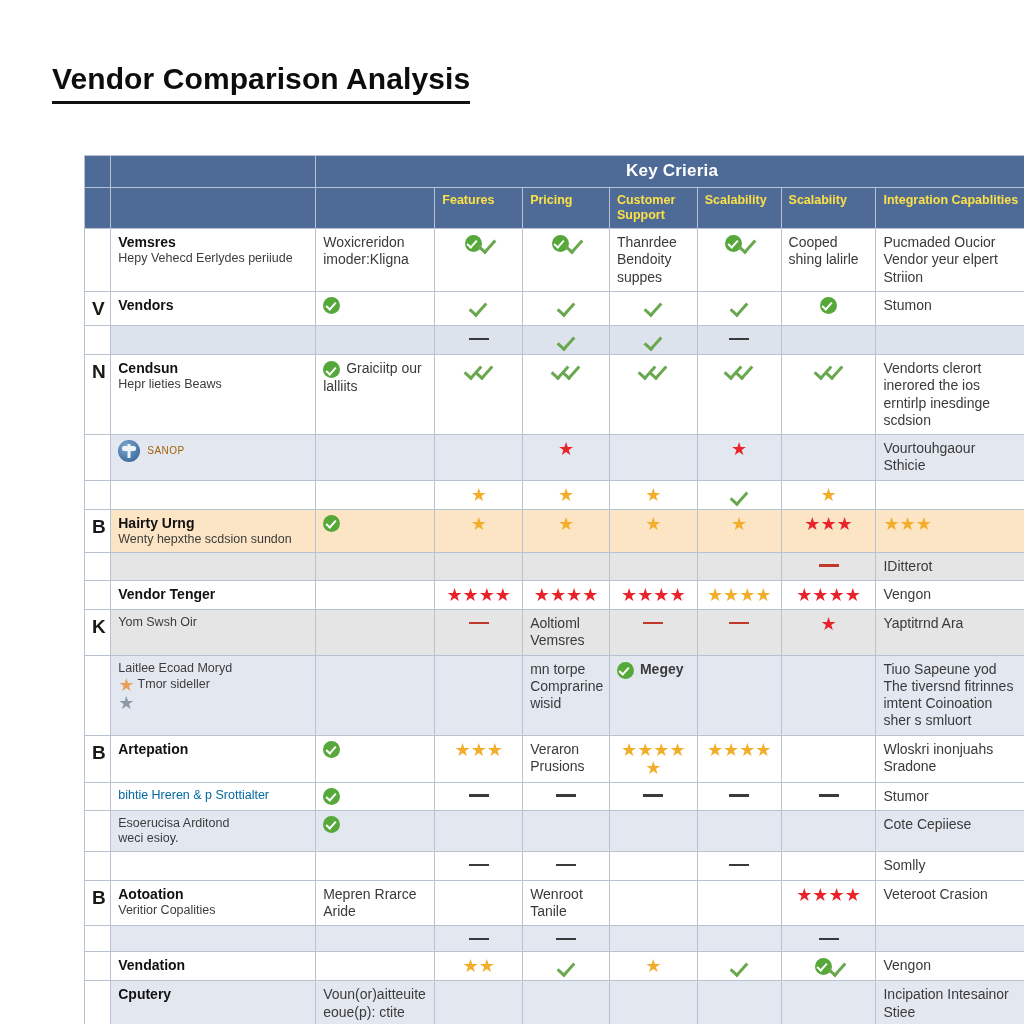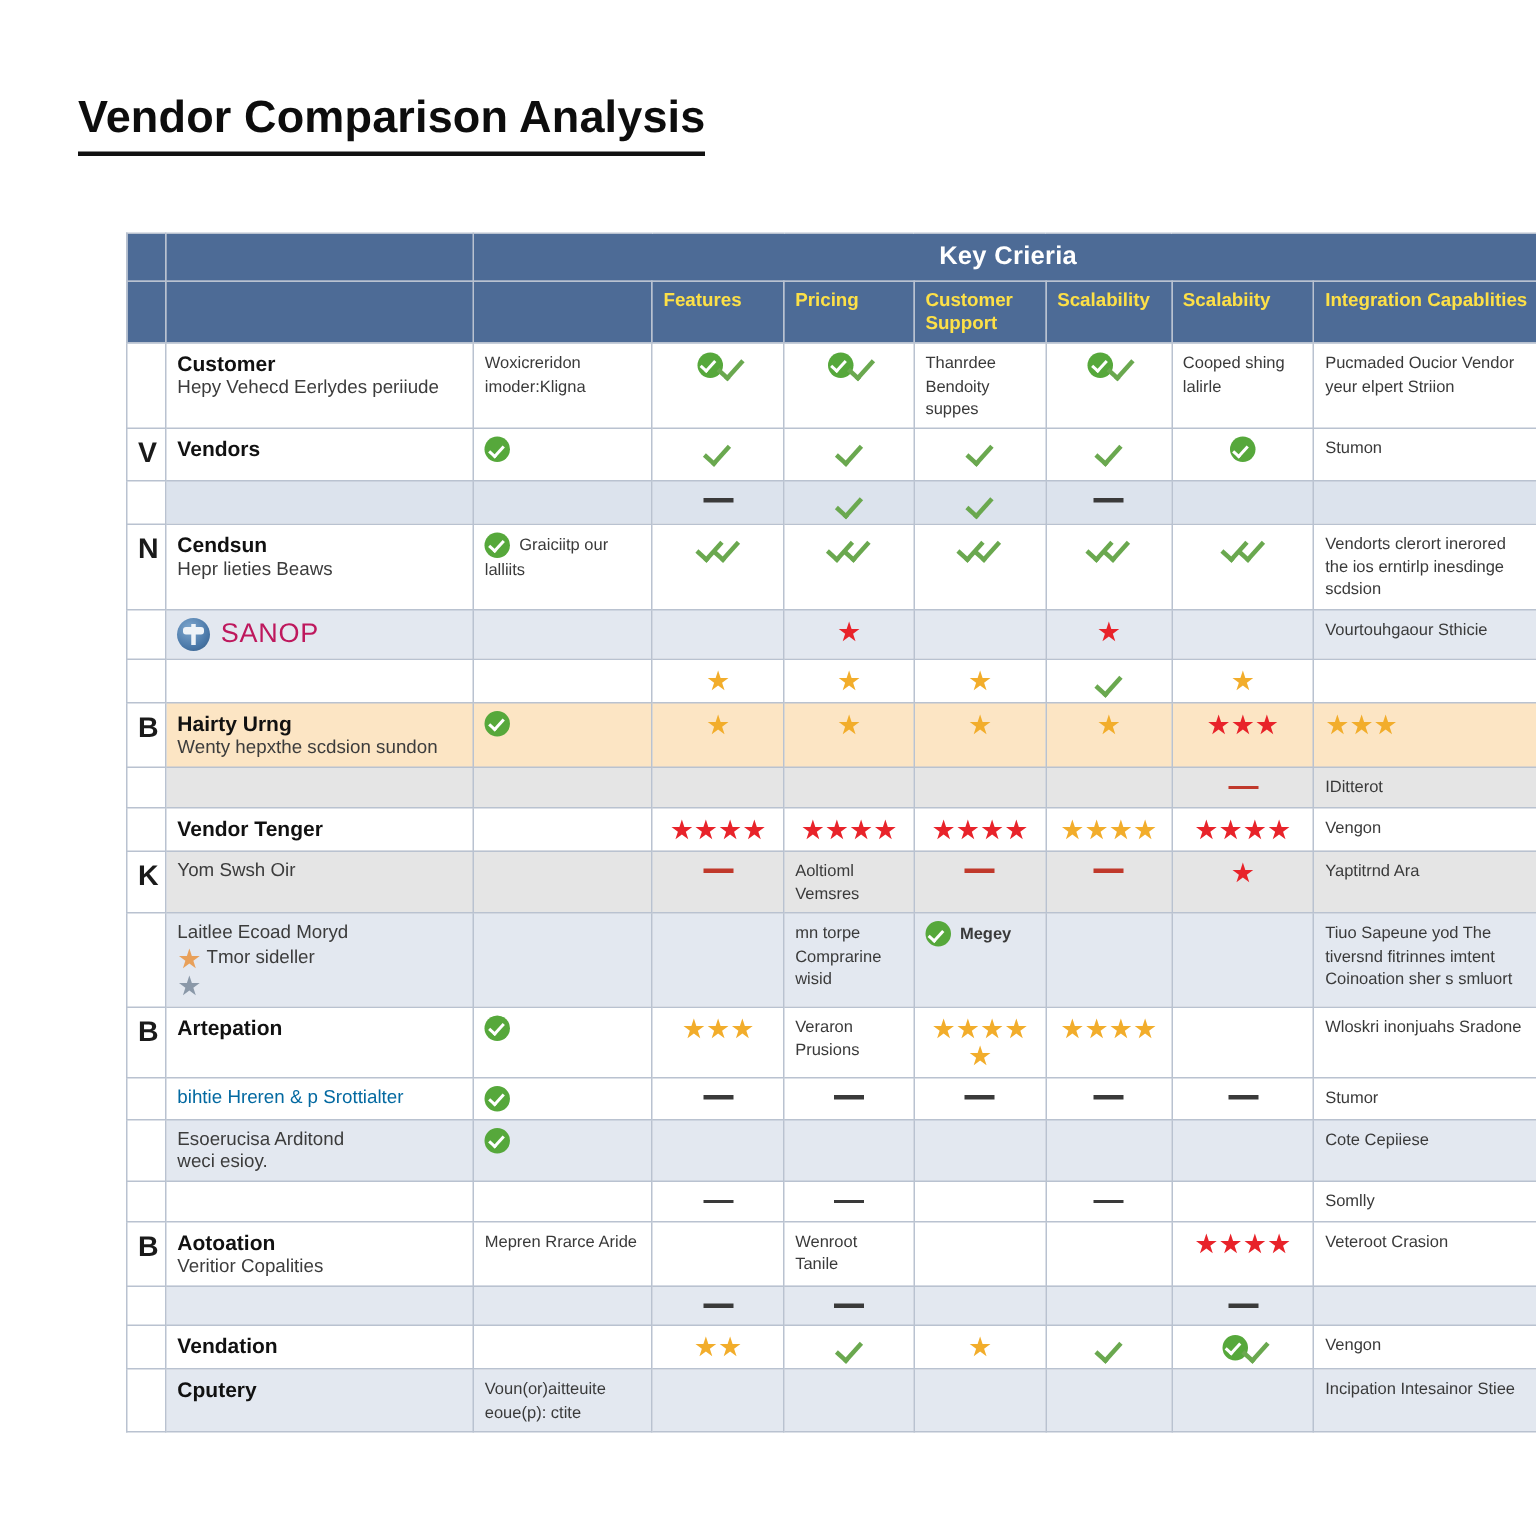--- a/index.html
+++ b/index.html
@@ -92,21 +92,21 @@
   }
   td.gut-empty{
     background:#ffffff !important;
     border-left:none;border-top:none;border-bottom:none;
     border-right:1px solid #9aa7ba;
     padding:0;
   }
 
   .nm-bold{font-weight:bold;font-size:14px;color:#111;display:block;}
   .nm-sub{font-size:12.5px;color:#3c3c3c;display:block;}
-  .cell-txt{font-size:11px;color:#3a3a3a;}
+  .cell-txt{font-size:14px;color:#3a3a3a;}
 
   td.ctr{text-align:center;vertical-align:middle;}
   td.mid{vertical-align:middle;}
   .chk-circle{width:17px;height:17px;border-radius:50%;background:#56a83b;
     position:relative;display:inline-block;vertical-align:middle;}
   .chk-circle::after{
     content:"";position:absolute;left:4.4px;top:3.2px;
     width:4px;height:8px;border:solid #fff;border-width:0 2.2px 2.2px 0;
     transform:rotate(42deg);
   }
@@ -131,21 +131,21 @@
     display:inline-block;vertical-align:middle;position:relative;margin-right:7px;
   }
   .sanop-icon::before{
     content:"";position:absolute;left:50%;top:4px;width:3px;height:14px;
     background:#eef3f8;transform:translateX(-50%);
   }
   .sanop-icon::after{
     content:"";position:absolute;left:4px;top:6px;width:14px;height:5px;
     background:#eef3f8;border-radius:2px;
   }
-  .sanop-lbl{font-size:18px;color:#be185d;vertical-align:middle;letter-spacing:.5px;}
+  .sanop-lbl{font-size:10px;color:#a16207;vertical-align:middle;letter-spacing:.5px;}
   .inline-chk{margin-right:6px;}
 </style>
 </head>
 <body>
 
 <div class="page">
 
   <div class="title">Vendor Comparison Analysis</div>
 
   <div class="table-wrap">
@@ -176,21 +176,21 @@
           <td>Customer Support</td>
           <td>Scalability</td>
           <td>Scalabiity</td>
           <td>Integration Capablities</td>
         </tr>
       </thead>
       <tbody id="tbody">
           <tr class="r-white">
             <td class="gut-empty"></td>
             <td>
-              <span class="nm-bold">Customer</span>
+              <span class="nm-bold">Vemsres</span>
               <span class="nm-sub">Hepy Vehecd Eerlydes periiude</span>
             </td>
             <td class=""><span class="cell-txt">Woxicreridon imoder:Kligna</span></td>
             <td class="ctr"><span class="chk-circle"></span><span class="chk-plain"></span></td>
             <td class="ctr"><span class="chk-circle"></span><span class="chk-plain"></span></td>
             <td class="mid" style="text-align: left;"><span class="cell-txt">Thanrdee Bendoity suppes</span></td>
             <td class="ctr"><span class="chk-circle"></span><span class="chk-plain"></span></td>
             <td class="mid" style="text-align: left;"><span class="cell-txt">Cooped shing lalirle</span></td>
             <td class=""><span class="cell-txt">Pucmaded Oucior Vendor yeur elpert Striion</span></td>
           </tr>

